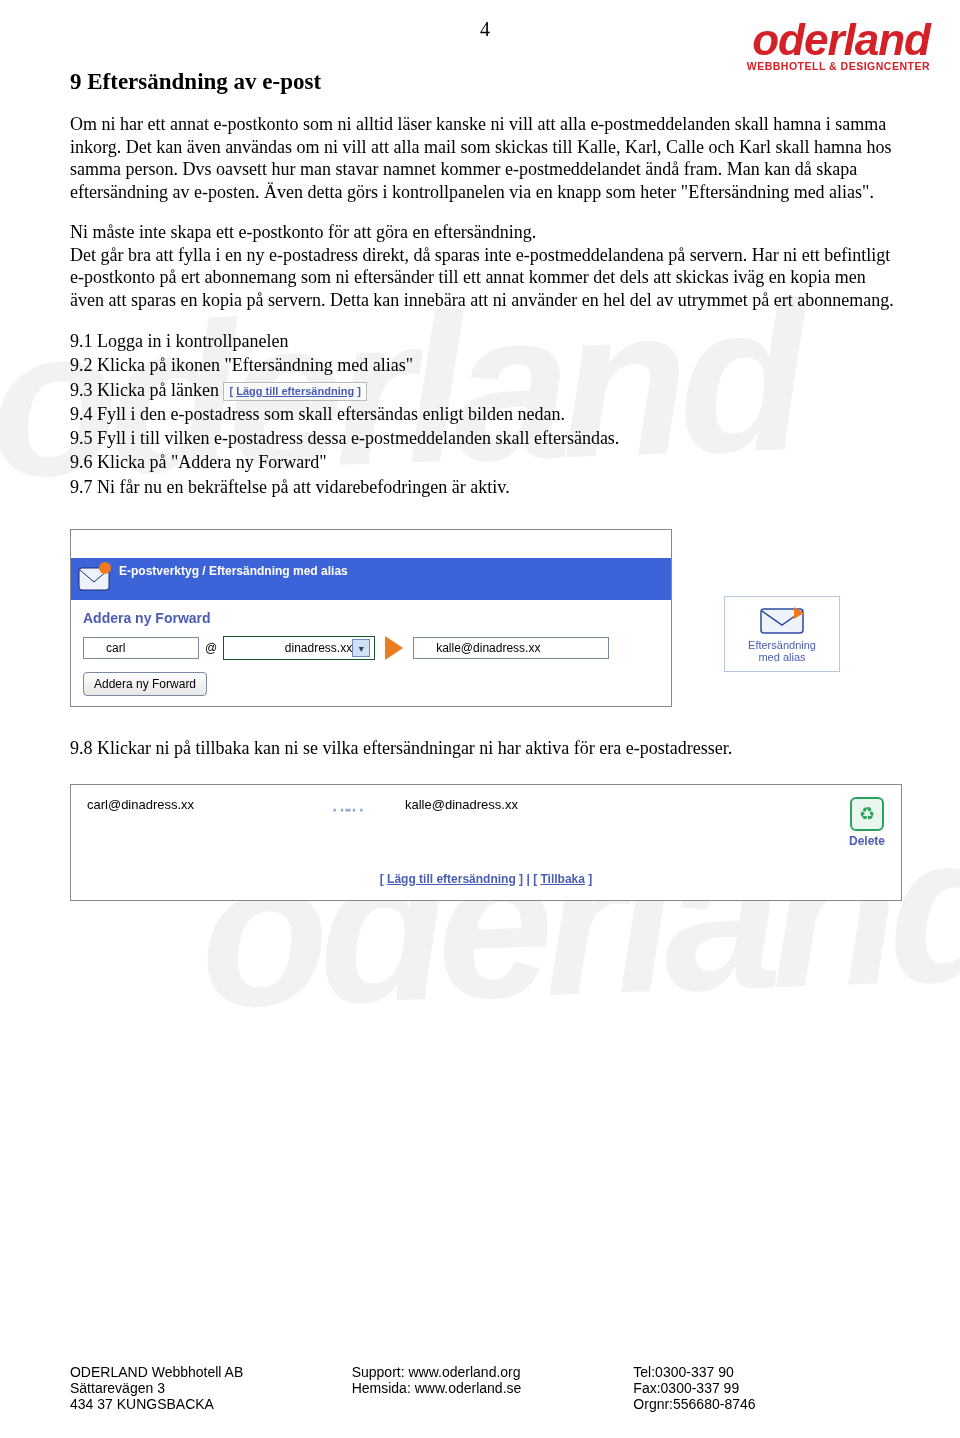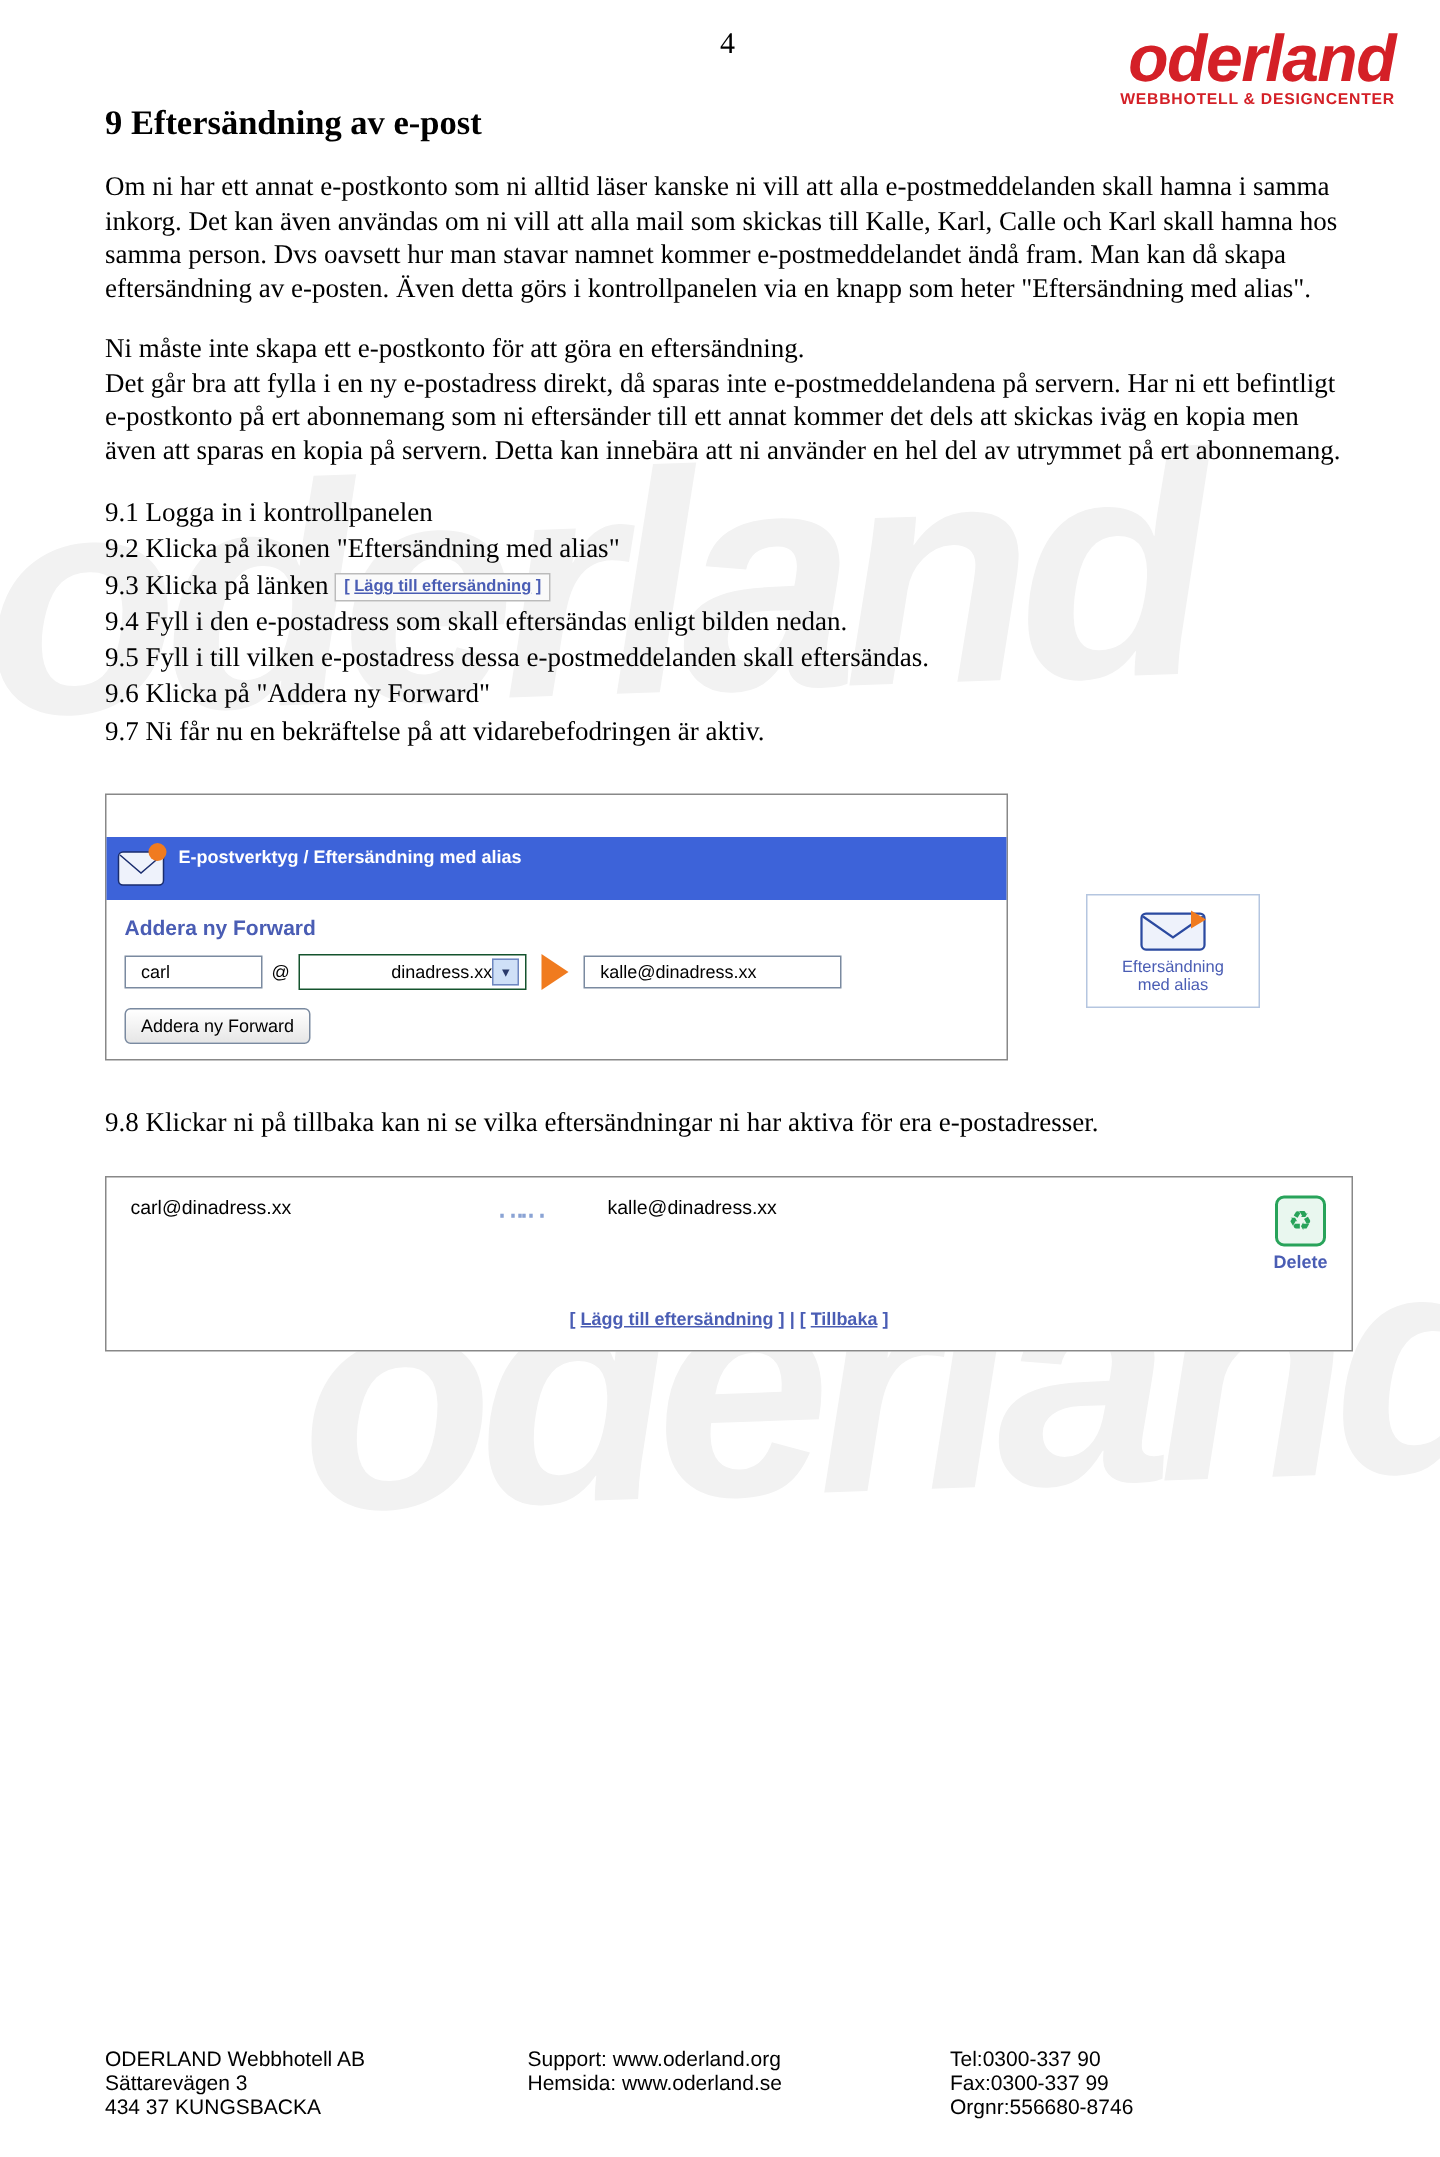--- a/index.html
+++ b/index.html
@@ -122,21 +122,21 @@
     font-size:14px;
   }
   .form-row {
     padding: 8px 12px 4px 12px;
     display:flex;
     align-items:center;
     gap:6px;
   }
   .tf {
     border: 1px solid #7a8aa0;
-    padding: 3px 10px;
+    padding: 3px 22px;
     font-size: 12px;
     background:#fff;
     font-family: Arial, sans-serif;
   }
   .tf.user { width: 70px; }
   .select-box {
     border: 1px solid #14532d;
     padding: 2px 4px 2px 6px;
     font-size: 12px;
     width: 140px;
@@ -203,20 +203,21 @@
     text-align:center; padding:16px 0 14px 0;
     color:#4a5db4; font-weight:bold; font-family:Verdana,sans-serif; font-size:12px;
   }
 
   .footer {
     position:absolute;
     bottom:26px; left:70px; right:45px;
     font-family: Arial, sans-serif;
     font-size: 14px;
     display:flex;
+    justify-content:flex-end;
   }
   .footer .fcol { flex:1; }
   .footer .bold { font-weight:normal; }
 </style>
 </head>
 <body>
 
 <div class="page">
   <div class="watermark wm1">oderland</div>
   <div class="watermark wm2">oderland</div>

